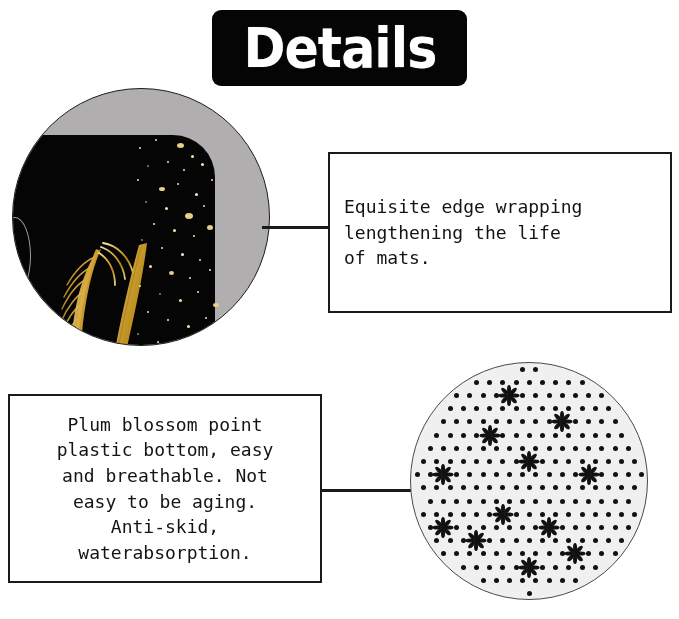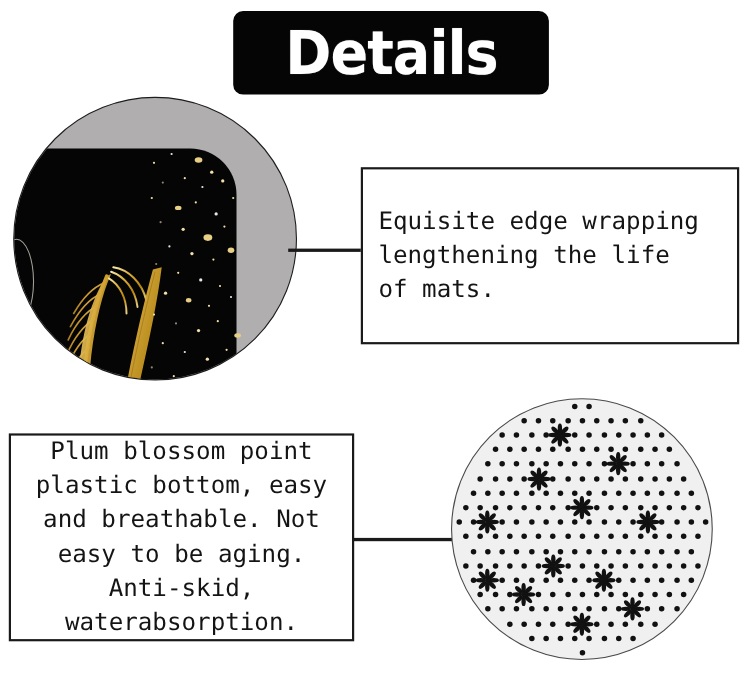--- a/index.html
+++ b/index.html
@@ -16,21 +16,21 @@
     height: 619px;
     background: #ffffff;
     overflow: hidden;
   }
 
   
   #details-banner {
     position: absolute;
     left: 212px;
     top: 10px;
-    width: 287px;
+    width: 255px;
     height: 76px;
     background: #050505;
     border-radius: 9px;
     display: flex;
     align-items: center;
     justify-content: center;
   }
   #details-banner-text {
     color: #ffffff;
     font-family: "DejaVu Sans", sans-serif;
@@ -136,21 +136,21 @@
     background: #ffffff;
     border: 2.5px solid #1a1a1a;
     box-sizing: border-box;
     display: flex;
     align-items: center;
   }
   .callout p {
     margin: 0;
     width: 100%;
     font-family: "DejaVu Sans Mono", monospace;
-    font-size: 22px;
+    font-size: 18px;
     line-height: 1.42;
     color: #141414;
     white-space: pre-line;
   }
   #callout-edge {
     left: 328px;
     top: 152px;
     width: 344px;
     height: 161px;
     padding: 0 14px;

